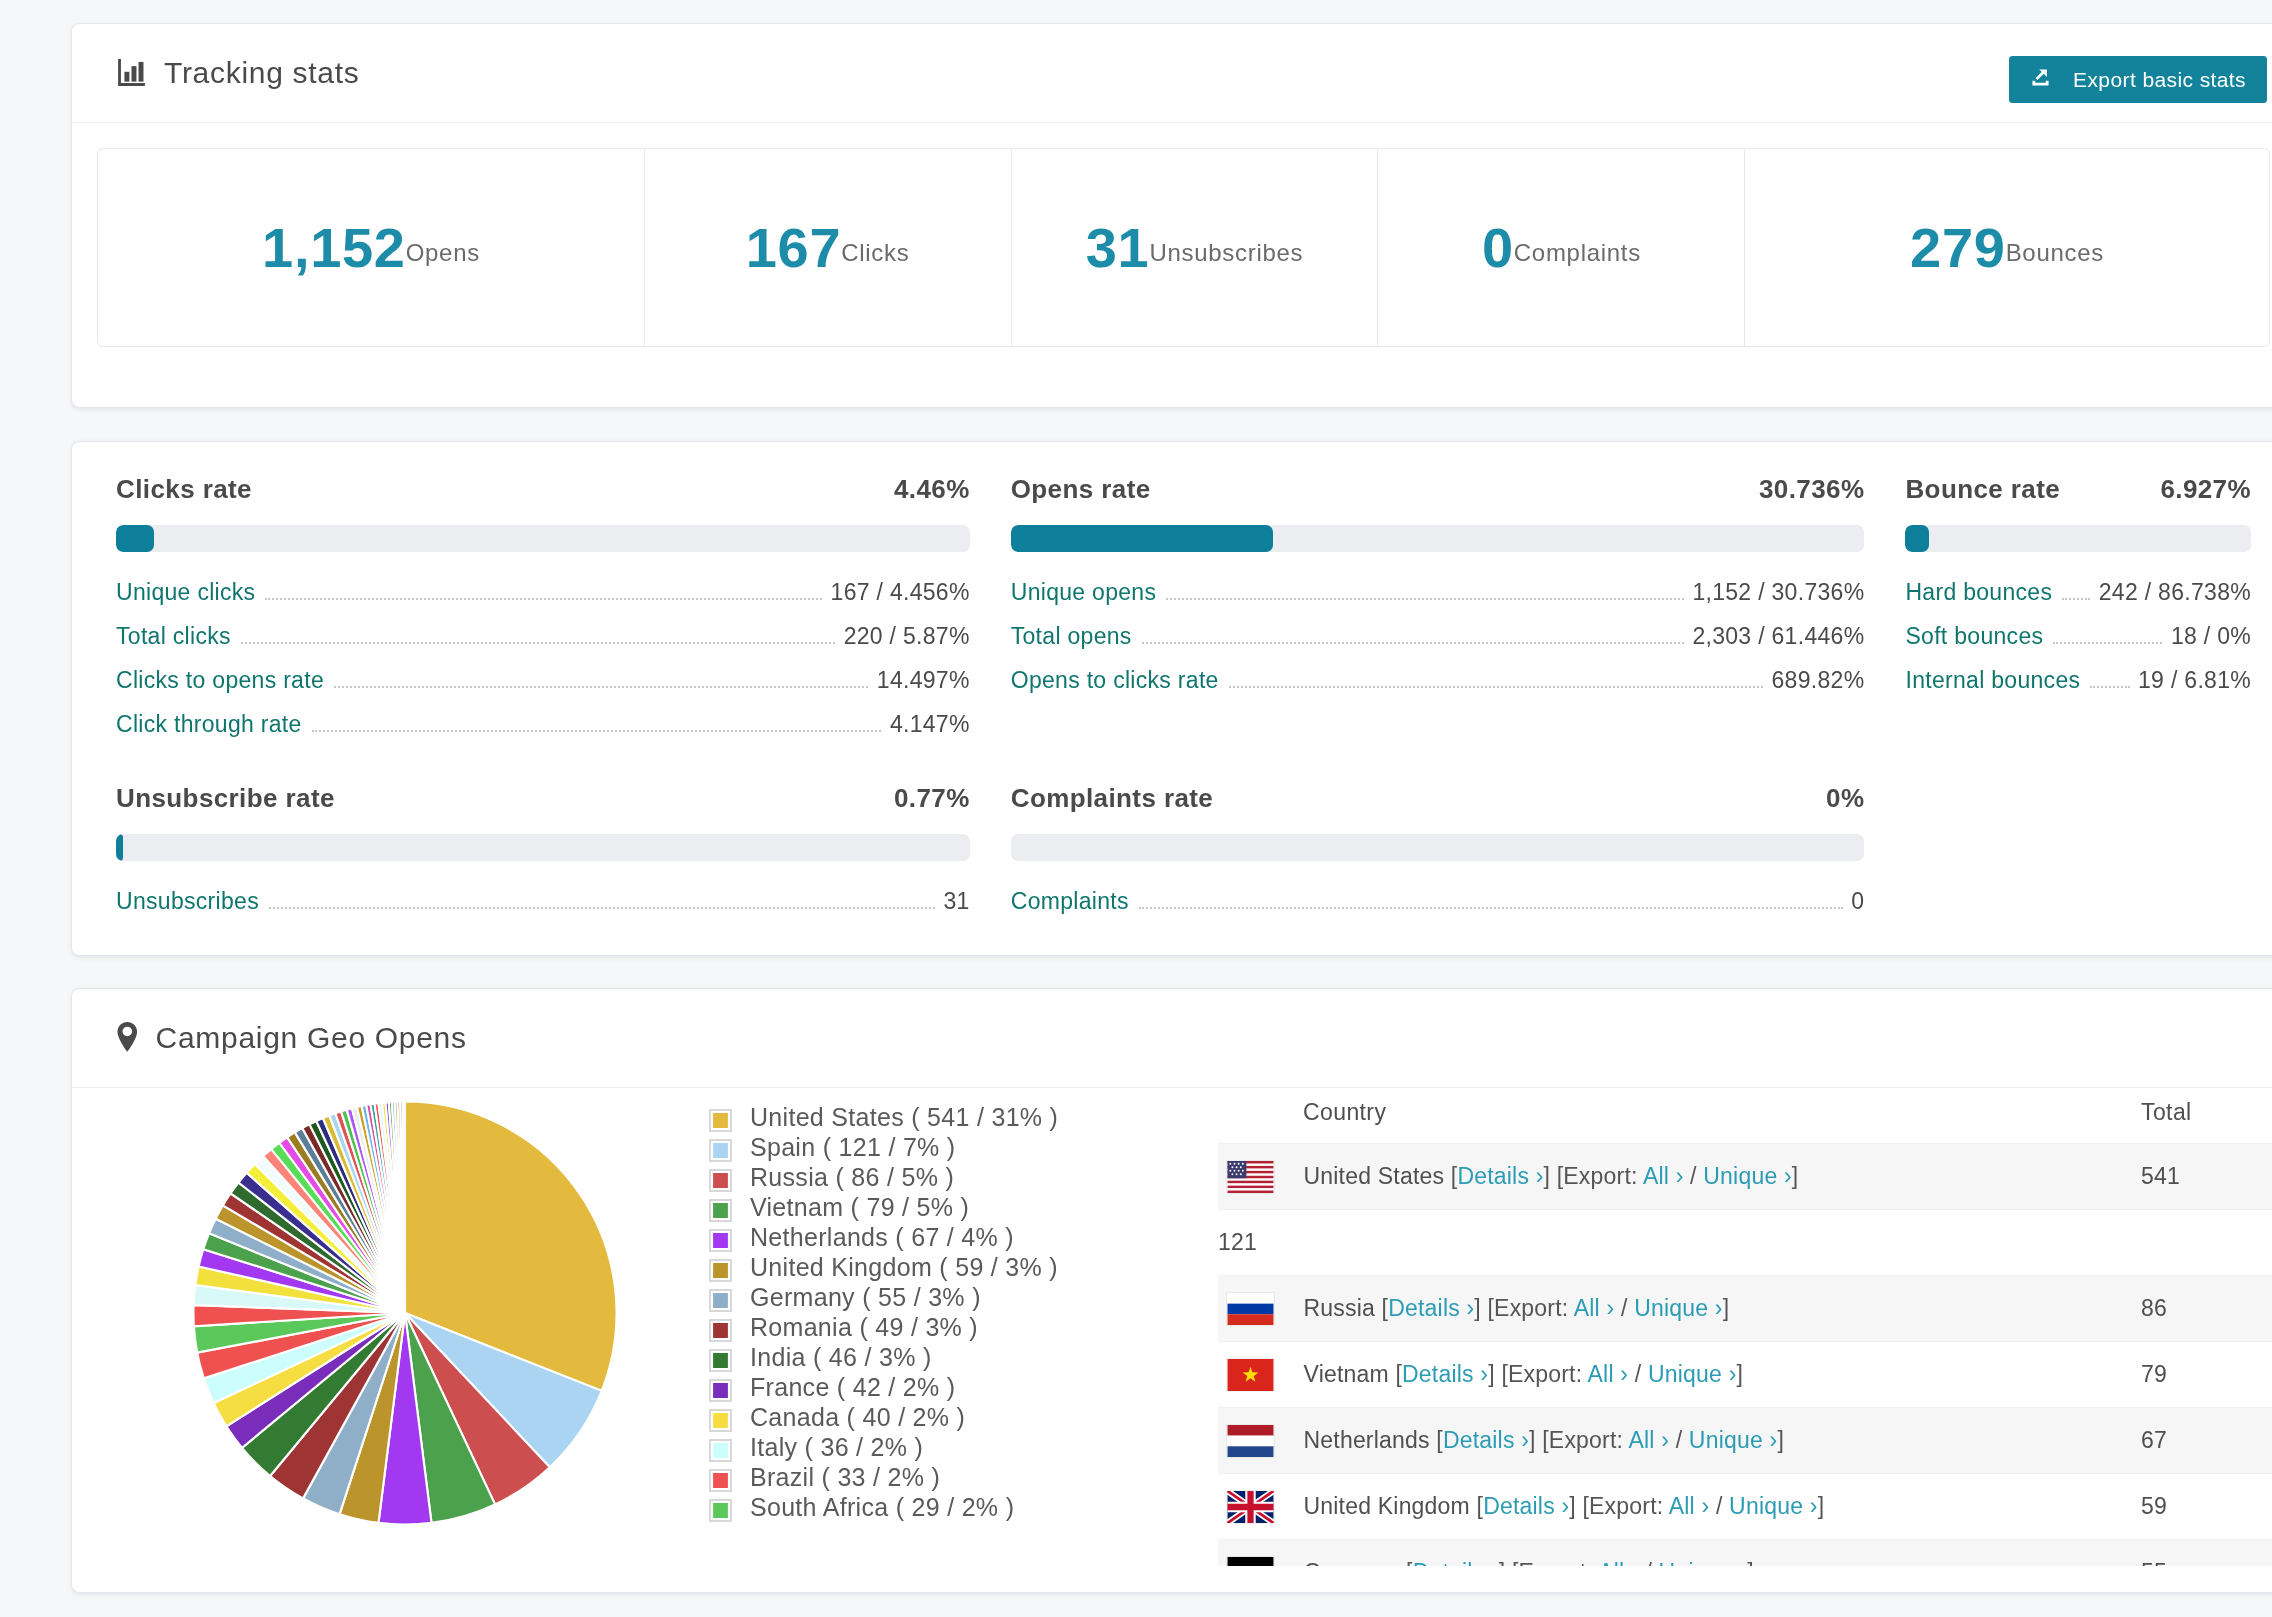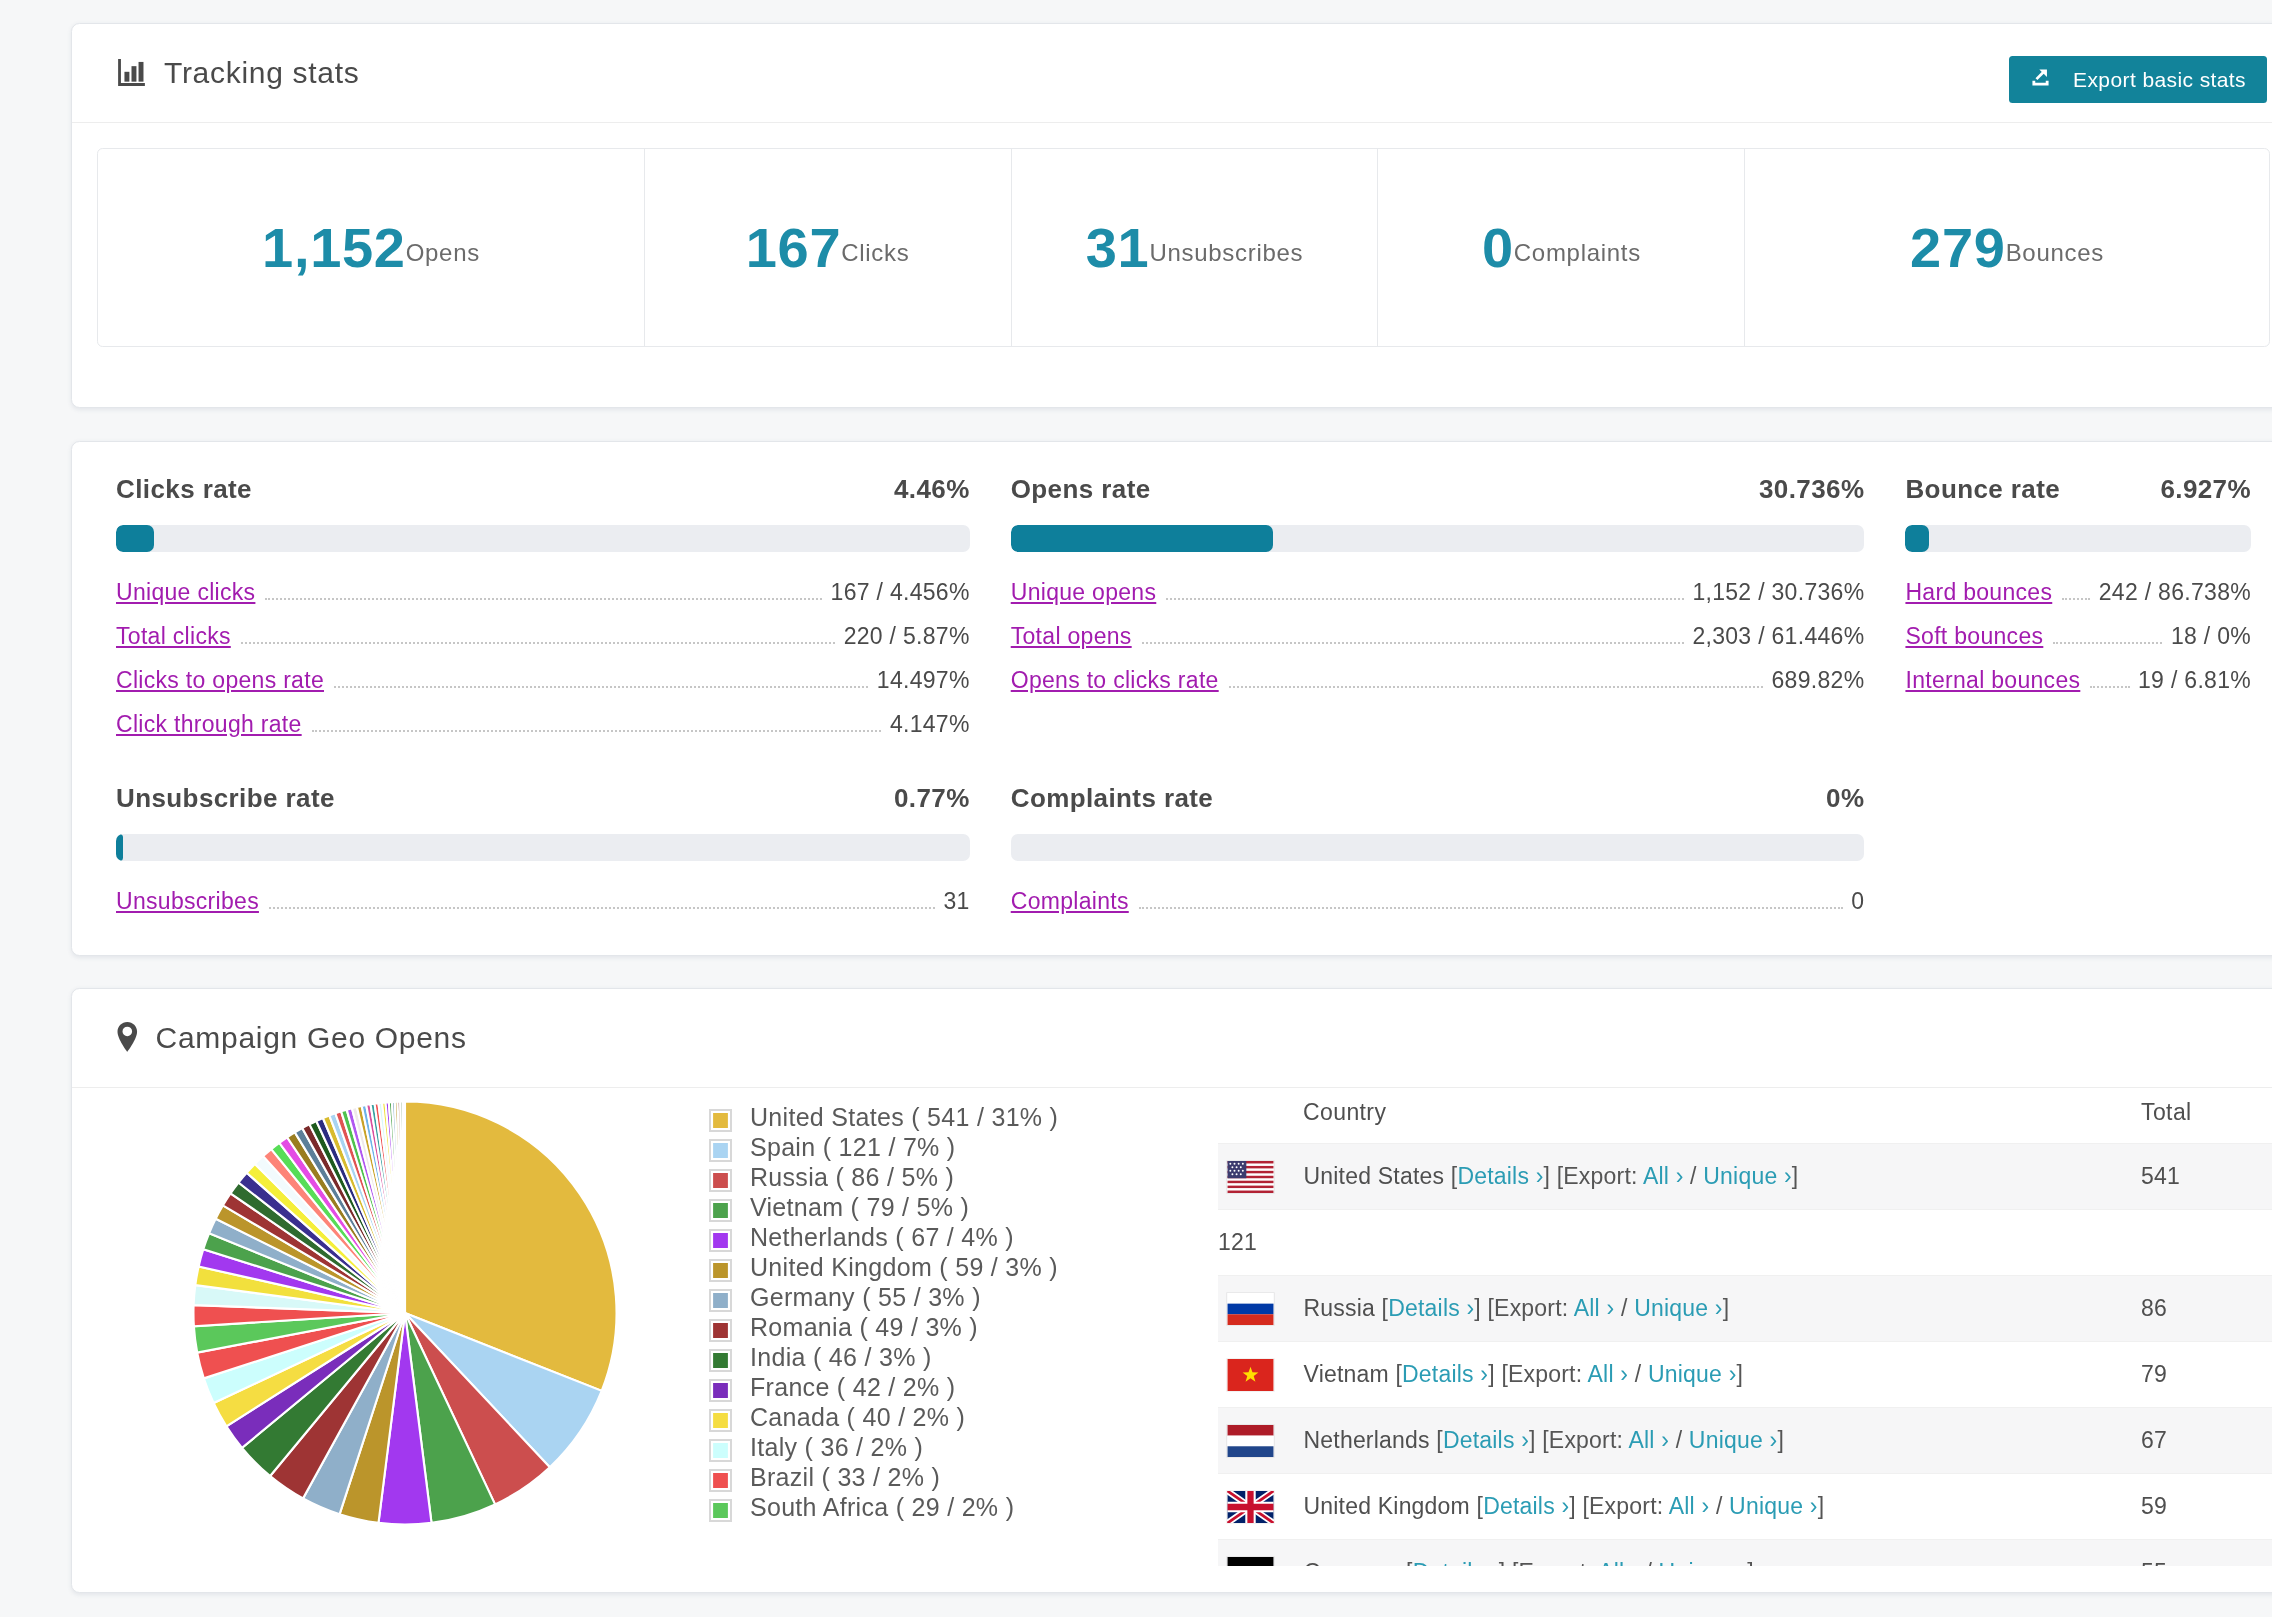--- a/index.html
+++ b/index.html
@@ -65,21 +65,21 @@
     margin-top:20px; height:27px; background:#ebedf1;
     border-radius:7px; position:relative; overflow:hidden;
   }
   .bar-fill {
     position:absolute; left:0; top:0; bottom:0;
     background:#0e7f9b; border-radius:7px;
   }
   .rate-rows { margin-top:27px; }
   .stat-row { display:flex; align-items:flex-end; margin-top:17px; font-size:23px; letter-spacing:0.3px; }
   .stat-row:first-child { margin-top:0; }
-  .row-label { color:#a21caf; white-space:nowrap;text-decoration:underline; }
+  .row-label { color:#0f766e; white-space:nowrap; }
   .leader { flex:1; border-bottom:2.1px dotted #c6c6c6; margin:0 8.5px 6.4px 10px; min-width:28px; }
   .row-value { color:#4a4a4a; white-space:nowrap; }
 
   
   .pie-wrap { position:absolute; left:113px; top:104px; width:440px; height:440px; }
 
   .legend { position:absolute; left:637px; top:113px; }
   .legend-item { display:flex; align-items:flex-end; height:30px; cursor:pointer; }
   .swatch {
     width:22.6px; height:22.6px; flex:0 0 auto;

